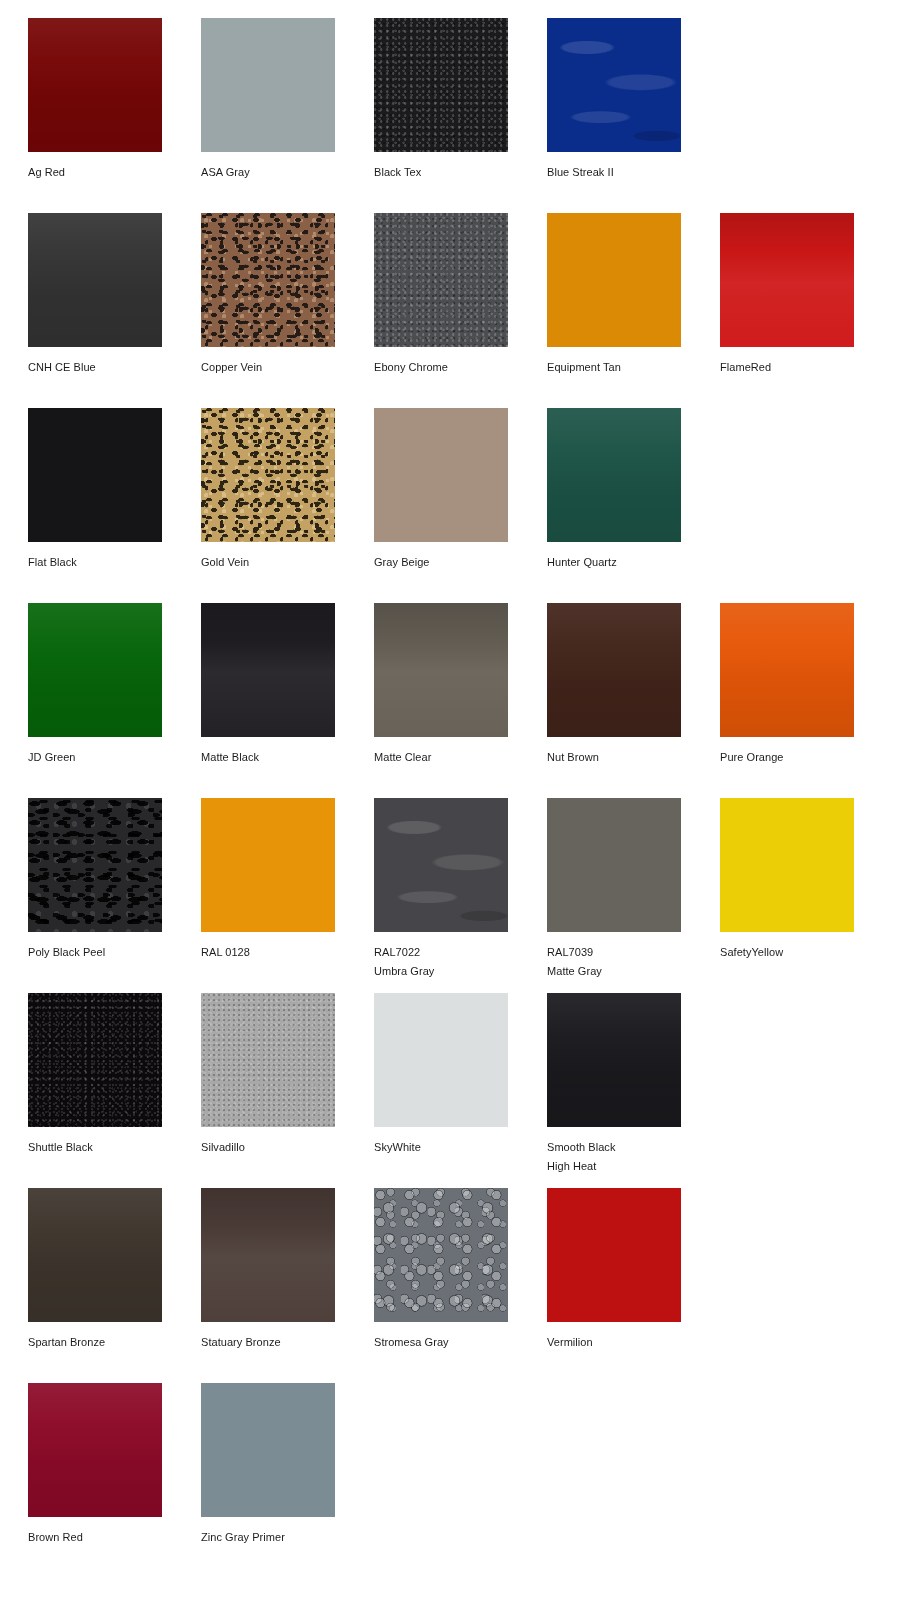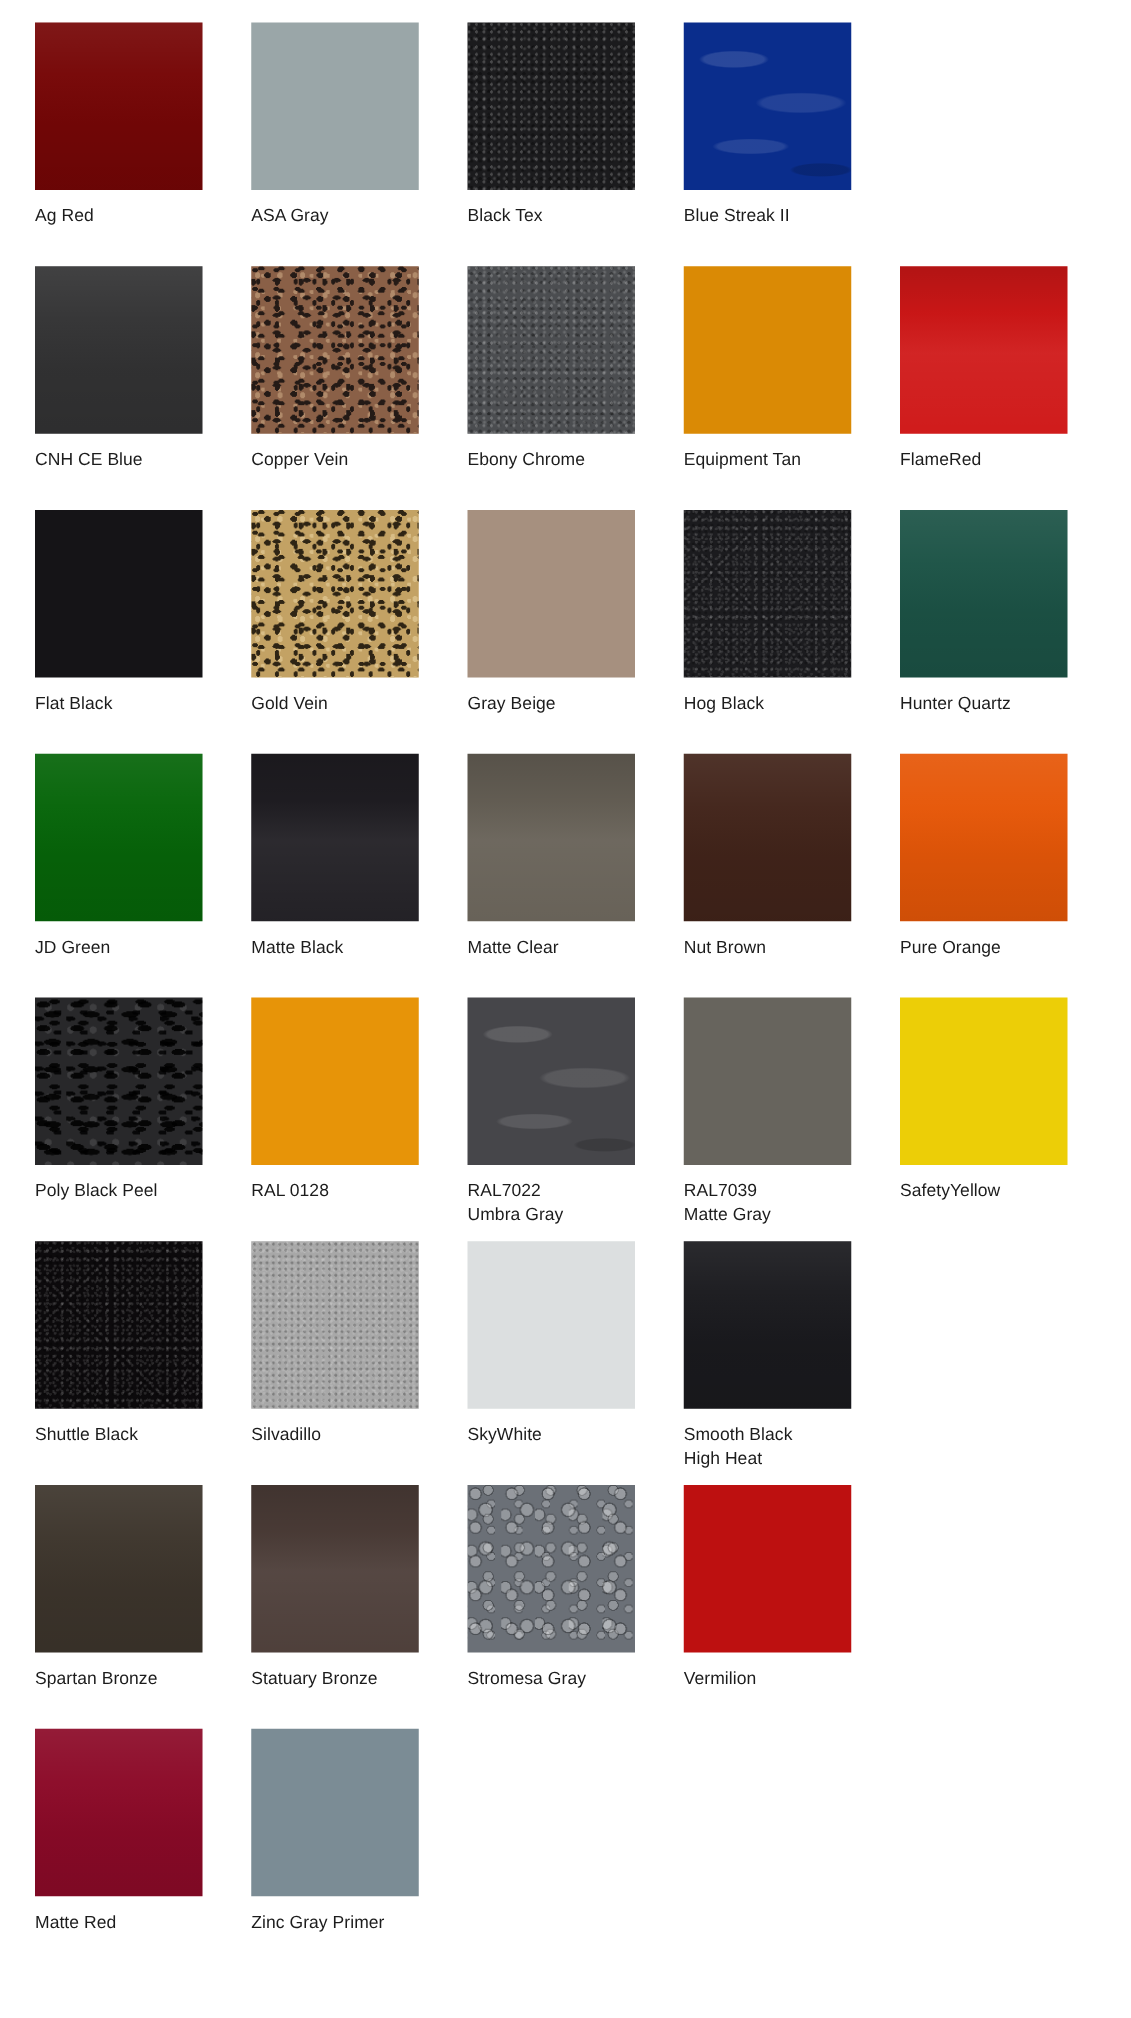--- a/index.html
+++ b/index.html
@@ -30,21 +30,21 @@
     position:relative;
     overflow:hidden;
     background-repeat:no-repeat;
   }
   .swatch .tex{
     position:absolute;inset:0;
     pointer-events:none;
   }
   .label{
     margin-top:11px;
-    font-size:14px;
+    font-size:11px;
     line-height:19px;
     color:#1c1c1c;
     letter-spacing:0.05px;
     width:150px;
     white-space:pre-line;
   }
   
   .tex-noise-fine{
     background-image:
       radial-gradient(circle at 12% 18%, rgba(255,255,255,.13) 0 1px, transparent 1.2px),
@@ -188,26 +188,20 @@
         </div>
         <div class="label">Gold Vein</div>
       </div>
       <div class="cell">
         <div class="swatch" style="background: rgb(166, 144, 127);">
           <div class="tex tex-none"></div>
         </div>
         <div class="label">Gray Beige</div>
       </div>
       <div class="cell">
-        <div class="swatch" style="background: rgb(27, 27, 30);">
-          <div class="tex tex-noise-fine"></div>
-        </div>
-        <div class="label">Hog Black</div>
-      </div>
-      <div class="cell">
         <div class="swatch" style="background: rgb(28, 83, 70);">
           <div class="tex tex-sheen"></div>
         </div>
         <div class="label">Hunter Quartz</div>
       </div>
     </div>
     <div class="row">
       <div class="cell">
         <div class="swatch" style="background: rgb(6, 101, 9);">
           <div class="tex tex-sheen"></div>
@@ -324,21 +318,21 @@
           <div class="tex tex-none"></div>
         </div>
         <div class="label">Vermilion</div>
       </div>
     </div>
     <div class="row">
       <div class="cell">
         <div class="swatch" style="background: rgb(140, 10, 40);">
           <div class="tex tex-sheen"></div>
         </div>
-        <div class="label">Matte Red</div>
+        <div class="label">Brown Red</div>
       </div>
       <div class="cell">
         <div class="swatch" style="background: rgb(123, 140, 149);">
           <div class="tex tex-none"></div>
         </div>
         <div class="label">Zinc Gray Primer</div>
       </div>
     </div>
   </div>
 

